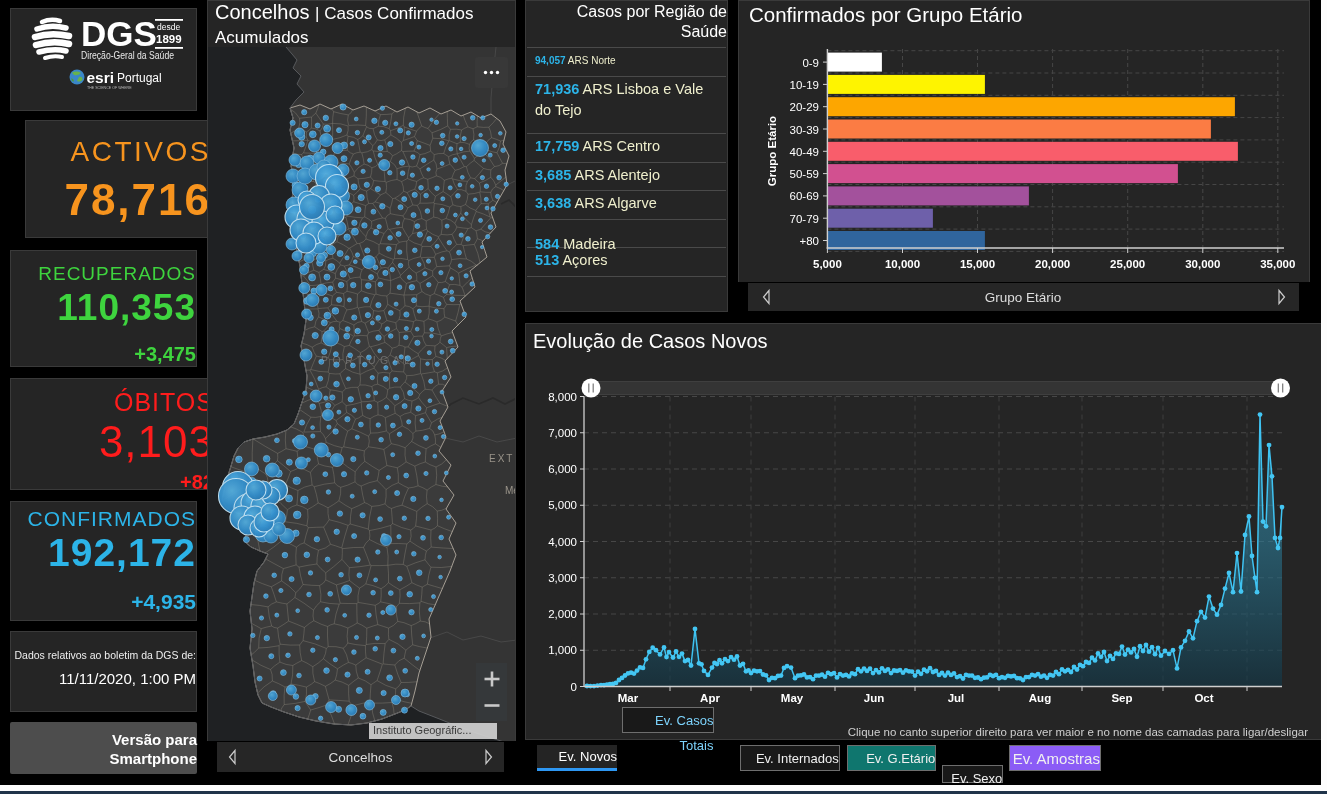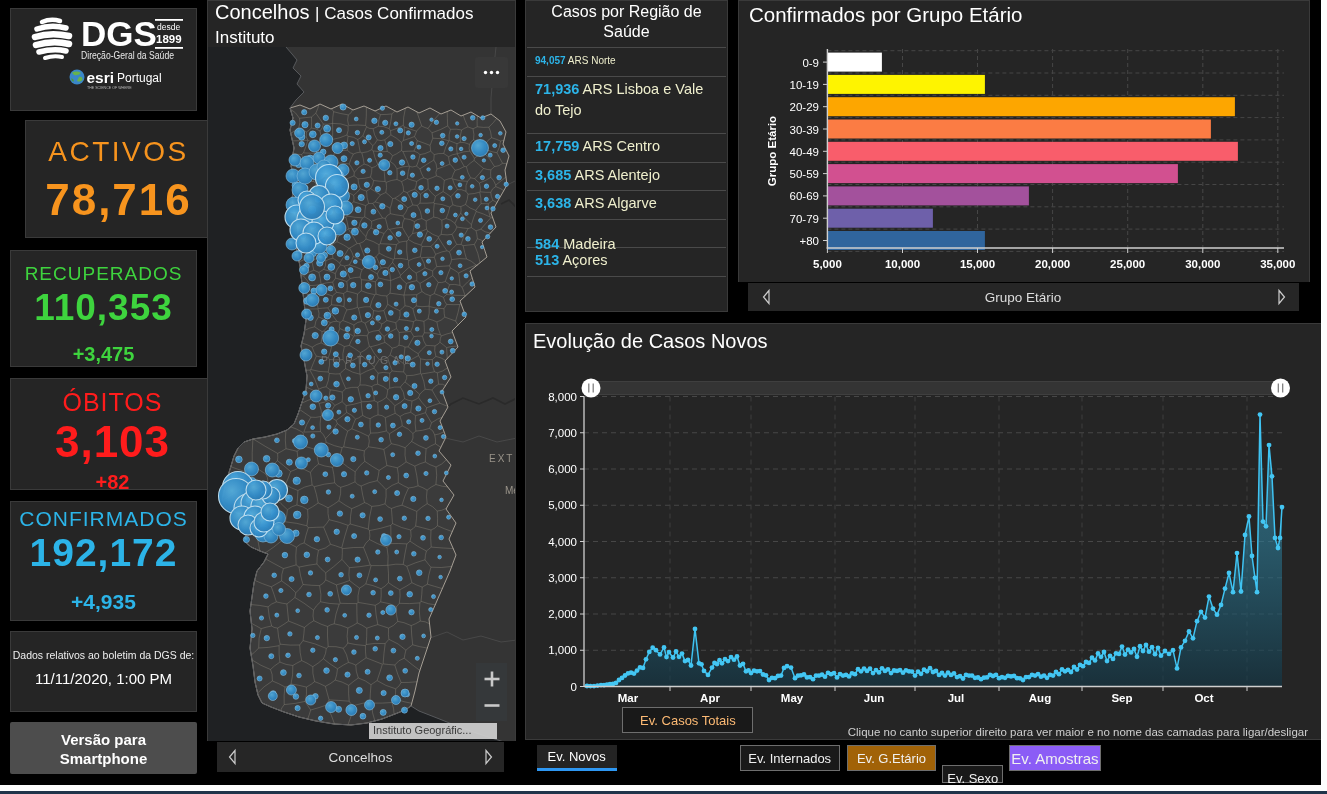--- a/index.html
+++ b/index.html
@@ -1,17 +1,17 @@
 <!DOCTYPE html>
 <html><head><meta charset="utf-8"><style>
 *{margin:0;padding:0;box-sizing:border-box}
 html,body{width:1327px;height:794px;background:#000;overflow:hidden;font-family:"Liberation Sans", sans-serif;}
 .p{position:absolute;background:#252525;border:1px solid #3a3a3a;color:#fff;}
 .np{position:absolute;}
-.ctr{text-align:center}
+.ctr{text-align:right}
 </style></head><body>
 <div class="p" style="left:10px;top:8px;width:187px;height:103px">
 <svg width="185" height="101" viewBox="0 0 185 101">
 <g stroke="#fff" fill="none" stroke-linecap="round">
 <path d="M31 13 Q40 9 49 12" stroke-width="4.5"></path>
 <path d="M26 20 Q40 15 55 19" stroke-width="5.5"></path>
 <path d="M24 28 Q40 23 58 27" stroke-width="6.5"></path>
 <path d="M25 36 Q42 31 58 35" stroke-width="6.5"></path>
 <path d="M28 43 Q43 39 55 42" stroke-width="5.5"></path>
 <path d="M34 49 Q43 46 51 48" stroke-width="4"></path>
@@ -36,35 +36,35 @@
     <div style="color:#F7941E;font-size:28px;margin-top:15px;letter-spacing:2.5px">ACTIVOS</div>
     <div style="color:#F7941E;font-size:44px;font-weight:bold;margin-top:7px;letter-spacing:2px">78,716</div>
   </div>
 <div class="p ctr" style="left:10px;top:250px;width:187px;height:117px">
     <div style="color:#3ED43E;font-size:19px;margin-top:12px;letter-spacing:1px">RECUPERADOS</div>
     <div style="color:#3ED43E;font-size:37px;font-weight:bold;margin-top:2px;letter-spacing:1px">110,353</div>
     <div style="color:#3ED43E;font-size:20px;font-weight:bold;margin-top:14px">+3,475</div>
   </div>
 <div class="p ctr" style="left:10px;top:378px;width:205px;height:112px">
     <div style="color:#FF1C1C;font-size:25px;margin-top:9px;letter-spacing:1px">ÓBITOS</div>
-    <div style="color:#FF1C1C;font-size:44px;font-weight:bold;margin-top:0px;letter-spacing:1px">3,103</div>
+    <div style="color:#FF1C1C;font-size:44px;font-weight:normal;margin-top:0px;letter-spacing:1px">3,103</div>
     <div style="color:#FF1C1C;font-size:20px;font-weight:bold;margin-top:4px">+82</div>
   </div>
 <div class="p ctr" style="left:10px;top:501px;width:187px;height:120px">
     <div style="color:#2CB4E8;font-size:21px;margin-top:5px;letter-spacing:1px">CONFIRMADOS</div>
     <div style="color:#2CB4E8;font-size:39px;font-weight:bold;margin-top:0px;letter-spacing:1px">192,172</div>
     <div style="color:#2CB4E8;font-size:21px;font-weight:bold;margin-top:15px">+4,935</div>
   </div>
 <div class="p ctr" style="left:10px;top:631px;width:187px;height:81px">
 <div style="font-size:10.5px;margin-top:17px;color:#eee">Dados relativos ao boletim da DGS de:</div>
 <div style="font-size:15px;margin-top:9px">11/11/2020, 1:00 PM</div>
   </div>
 <div class="np ctr" style="left:10px;top:722px;width:187px;height:52px;background:#4d4d4d;border-radius:2px;color:#fff;font-weight:bold;font-size:15px;line-height:19px;padding-top:8px">Versão para<br>Smartphone</div>
 <div class="p" style="left:207px;top:0;width:309px;height:741px;border-bottom:none">
-    <div style="padding:0 0 0 7px;font-size:20px;line-height:22px;color:#fff">Concelhos <span style="font-size:17px">| Casos Confirmados</span><div style="font-size:17px;margin-top:2px">Instituto</div></div>
+    <div style="padding:0 0 0 7px;font-size:20px;line-height:22px;color:#fff">Concelhos <span style="font-size:17px">| Casos Confirmados</span><div style="font-size:17px;margin-top:2px">Acumulados</div></div>
     <div class="np" style="left:0px;top:46px;width:307px;height:694px;overflow:hidden">
       <svg width="309" height="694" viewBox="207 47 309 694" style="display:block">
 <defs>
 <radialGradient id="bd" cx="38%" cy="35%" r="75%">
 <stop offset="0%" stop-color="#55aede"></stop>
             <stop offset="55%" stop-color="#3490cd"></stop>
             <stop offset="100%" stop-color="#2a7ab4"></stop>
 </radialGradient>
 </defs>
 <rect x="207" y="47" width="309" height="694" fill="#343434"></rect>
@@ -989,19 +989,19 @@
       <text x="678" y="378" fill="#fff" font-size="11.5" text-anchor="middle" font-weight="bold">Oct</text>
       <circle cx="65" cy="64" r="9.5" fill="#fff"></circle>
       <line x1="62.8" y1="59.5" x2="62.8" y2="68.5" stroke="#777" stroke-width="1.2"></line>
       <line x1="67.2" y1="59.5" x2="67.2" y2="68.5" stroke="#777" stroke-width="1.2"></line>
       <circle cx="754.5" cy="64" r="9.5" fill="#fff"></circle>
       <line x1="752.3" y1="59.5" x2="752.3" y2="68.5" stroke="#777" stroke-width="1.2"></line>
       <line x1="756.7" y1="59.5" x2="756.7" y2="68.5" stroke="#777" stroke-width="1.2"></line>
       <text x="782" y="412" fill="#cfcfcf" font-size="11.5" text-anchor="end">Clique no canto superior direito para ver maior e no nome das camadas para ligar/desligar</text>
     </svg></div>
 <div class="np ctr" style="left:536.5px;top:745px;width:80.4px;height:26px;font-size:13px;color:#fff;line-height:24px;border-bottom:3px solid #2e97f2;background:#242424">Ev. Novos</div>
-<div class="np ctr" style="left:622.4px;top:707px;width:131px;height:26px;font-size:13px;color:#fdba74;line-height:25px;border:1px solid #6e6e6e;background:#191919">Ev. Casos Totais</div>
+<div class="np ctr" style="left:622.4px;top:707px;width:92px;height:26px;font-size:13px;color:#7dd3fc;line-height:25px;border:1px solid #6e6e6e;background:#191919">Ev. Casos Totais</div>
 <div class="np ctr" style="left:739.6px;top:745px;width:100.2px;height:26px;font-size:13px;color:#f0f0f0;line-height:25px;border:1px solid #6e6e6e;background:#191919">Ev. Internados</div>
-<div class="np ctr" style="left:846.7px;top:745px;width:89.6px;height:26px;font-size:13px;color:#f0f0f0;line-height:25px;border:1px solid #6e6e6e;background:#a16207">Ev. G.Etário</div>
+<div class="np ctr" style="left:846.7px;top:745px;width:89.6px;height:26px;font-size:13px;color:#f0f0f0;line-height:25px;border:1px solid #6e6e6e;background:#0f766e">Ev. G.Etário</div>
 <div class="np ctr" style="left:942.3px;top:765px;width:61px;height:18px;font-size:13px;color:#f0f0f0;line-height:25px;border:1px solid #6e6e6e;background:#191919">Ev. Sexo</div>
 <div class="np ctr" style="left:1009px;top:745px;width:91.9px;height:26px;font-size:15px;color:#f0f0f0;line-height:25px;border:1px solid #6e6e6e;background:#8b5cf6">Ev. Amostras</div>
 <div class="np" style="left:0;top:784.5px;width:1327px;height:6px;background:#fdfdfd"></div>
 <div class="np" style="left:0;top:790.5px;width:1327px;height:3.5px;background:#20344a"></div>
 <div class="np" style="left:1321px;top:0;width:6px;height:785px;background:#fdfdfd"></div>
 </body></html>

